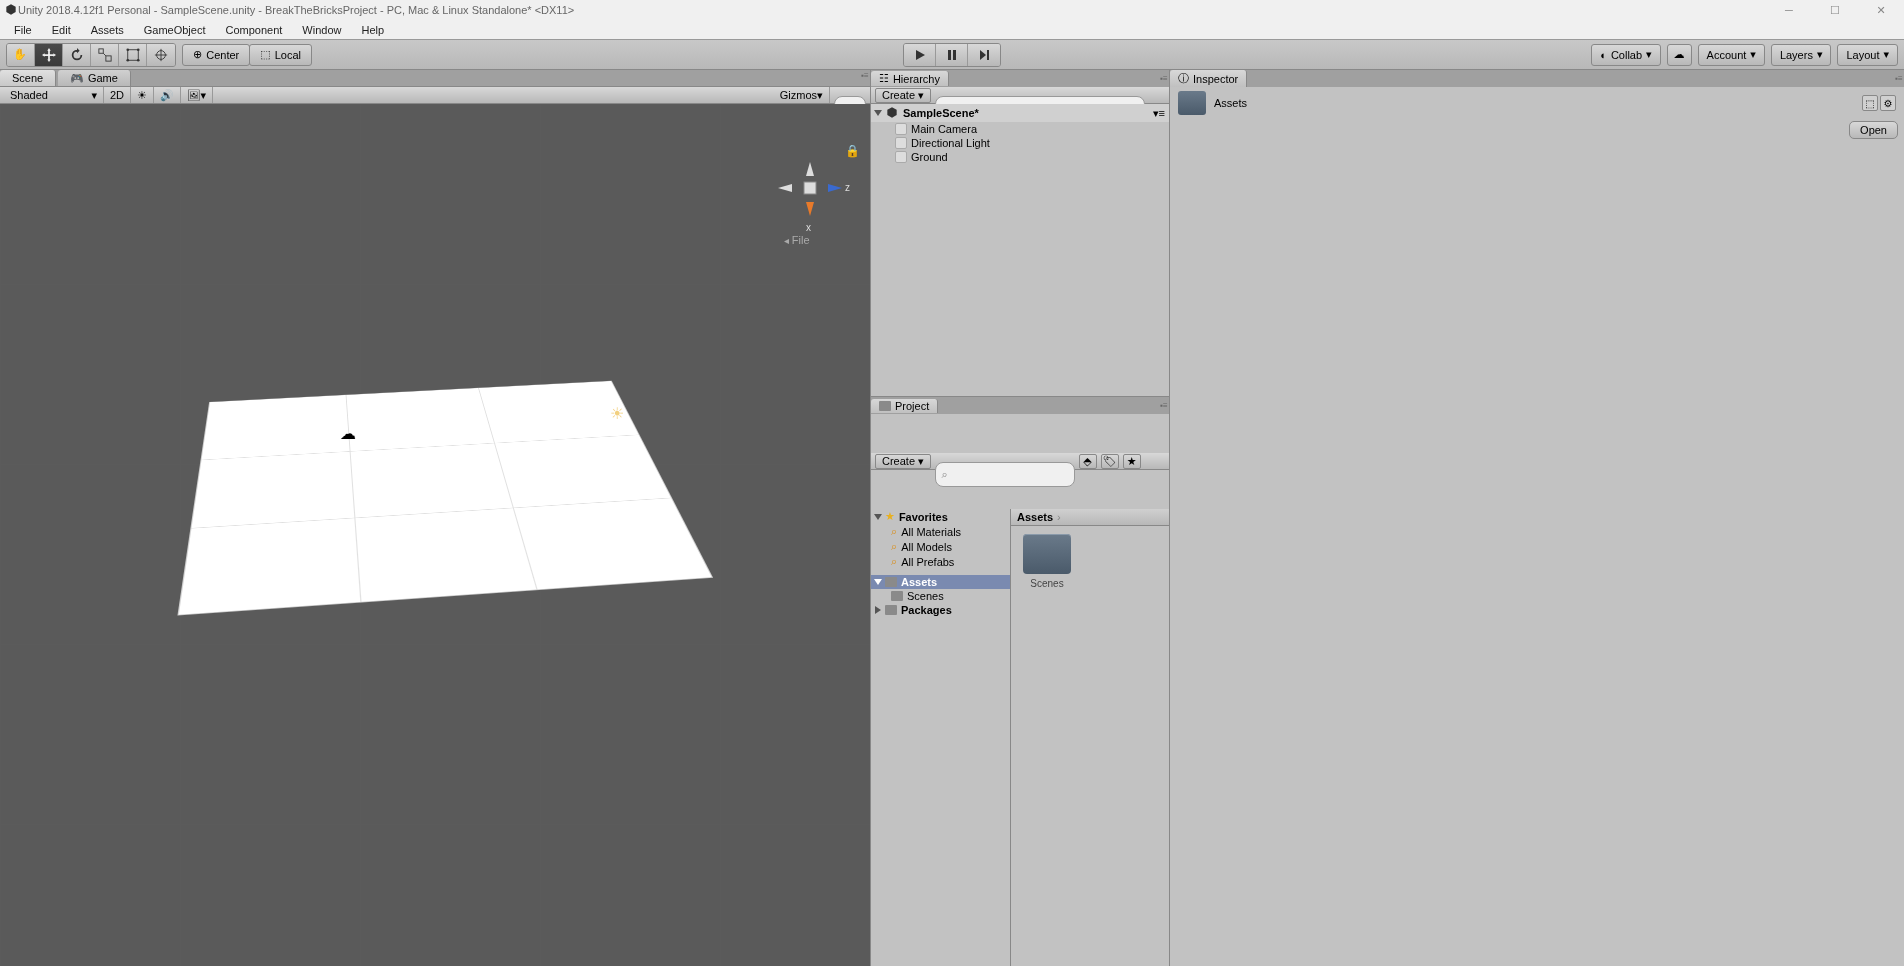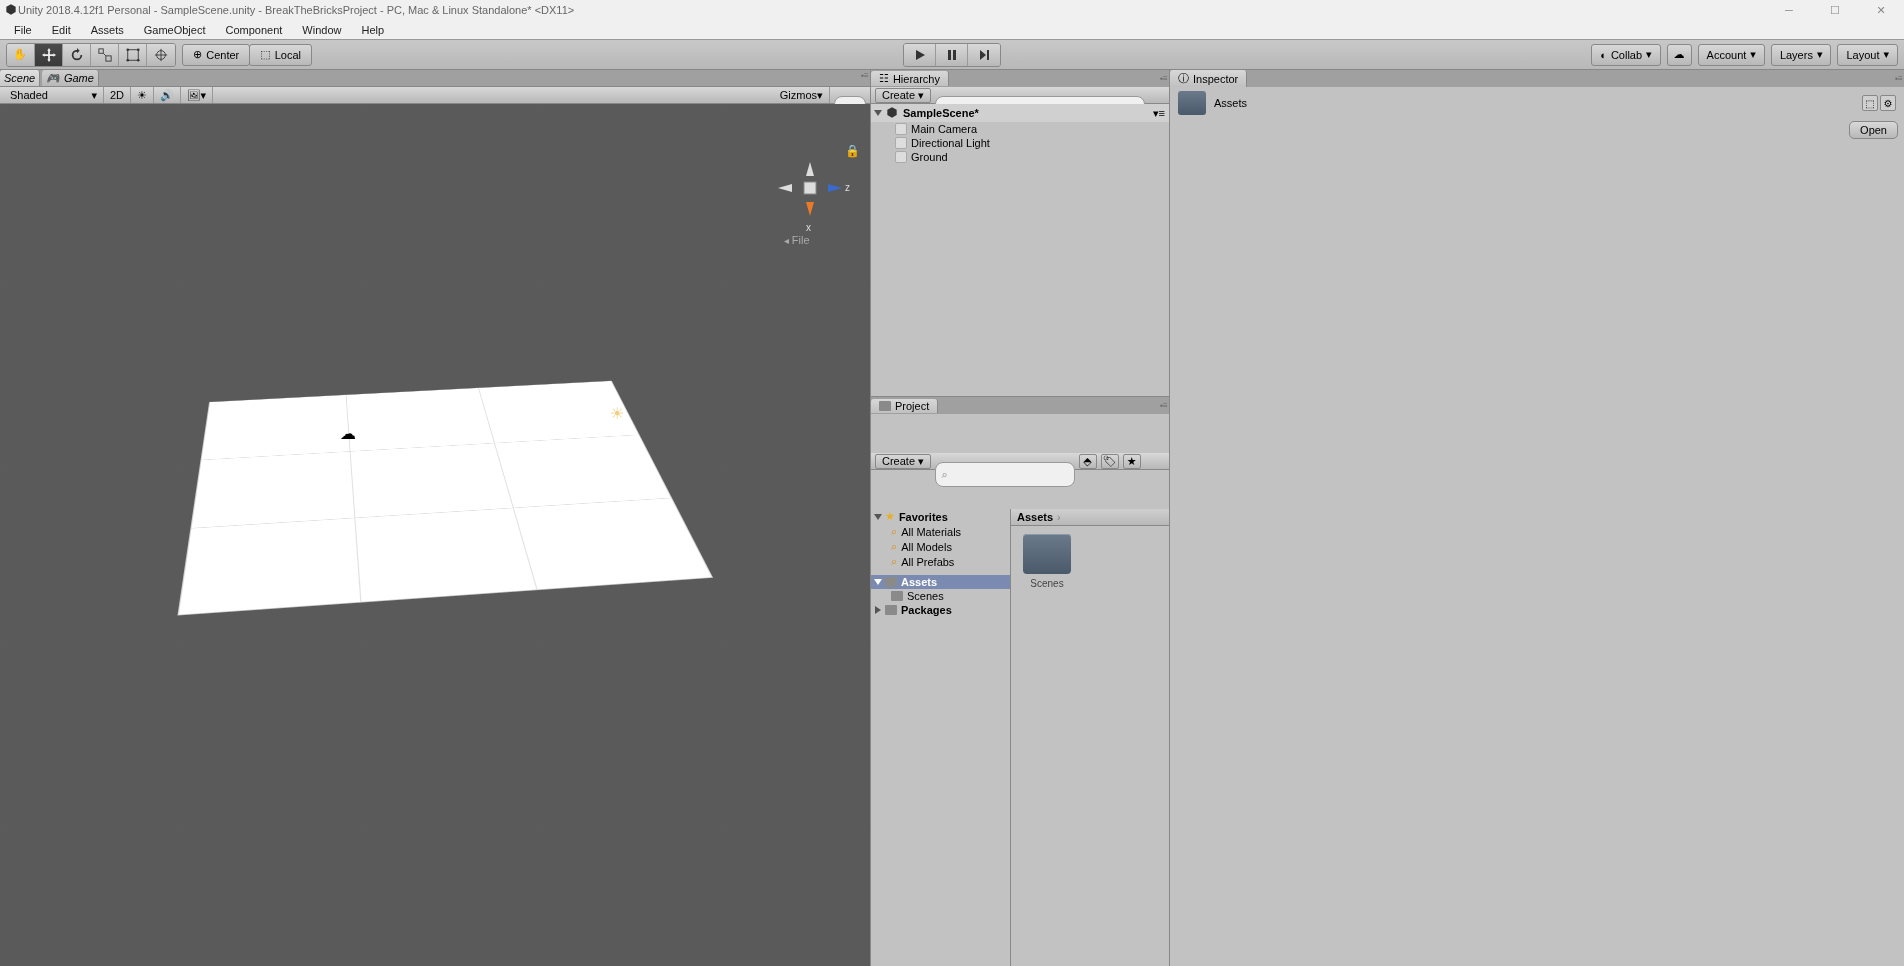--- a/index.html
+++ b/index.html
@@ -24,21 +24,21 @@
 .play-btn { width: 32px; height: 22px; background: linear-gradient(#d8d8d8,#b8b8b8); display: flex; align-items: center; justify-content: center; border-right: 1px solid #999; cursor: pointer; }
 .play-btn:last-child { border-right: none; }
 
 .toolbar-right { position: absolute; right: 6px; display: flex; gap: 6px; }
 .dropdown-btn { height: 22px; background: linear-gradient(#d8d8d8,#b8b8b8); border: 1px solid #888; border-radius: 3px; padding: 0 8px; display: flex; align-items: center; gap: 4px; cursor: pointer; }
 
 .main-area { display: flex; height: calc(966px - 70px); }
 
 .scene-panel { width: 870px; display: flex; flex-direction: column; background: #5a5a5a; }
 .tab-bar { height: 17px; background: #a0a0a0; display: flex; border-bottom: 1px solid #888; }
-.tab { padding: 1px 4px; background: linear-gradient(#d0d0d0,#b8b8b8); border-right: 1px solid #888; cursor: pointer; display: flex; align-items: center; gap: 4px; border-top-left-radius: 3px; border-top-right-radius: 3px; margin-right: 2px; font-style: italic; }
+.tab { padding: 1px 12px; background: linear-gradient(#d0d0d0,#b8b8b8); border-right: 1px solid #888; cursor: pointer; display: flex; align-items: center; gap: 4px; border-top-left-radius: 3px; border-top-right-radius: 3px; margin-right: 2px; }
 .tab.active { background: linear-gradient(#e0e0e0,#c8c8c8); }
 .scene-toolbar { height: 17px; background: linear-gradient(#d8d8d8,#b8b8b8); display: flex; align-items: center; padding: 0 4px; border-bottom: 1px solid #888; }
 .scene-tool-item { padding: 0 6px; height: 16px; display: flex; align-items: center; border-right: 1px solid #999; cursor: pointer; }
 .scene-viewport { flex: 1; background: #5a5a5a; position: relative; overflow: hidden; }
 .plane { position: absolute; left: 200px; top: 200px; width: 460px; height: 350px; background: #fff; transform: perspective(1000px) rotateX(55deg) rotateZ(-6deg); box-shadow: 0 0 0 1px #d0d0d0; }
 .grid-line-h { position:absolute; width:100%; height:1px; background:#e0e0e0; }
 .grid-line-v { position:absolute; height:100%; width:1px; background:#e0e0e0; }
 .gizmo { position: absolute; right: 20px; top: 50px; width: 80px; height: 90px; }
 .gizmo-axis-label { font-size: 10px; color: #ddd; position:absolute; }
 .lock-icon { position:absolute; right:10px; top:40px; color:#888; font-size:12px; }

